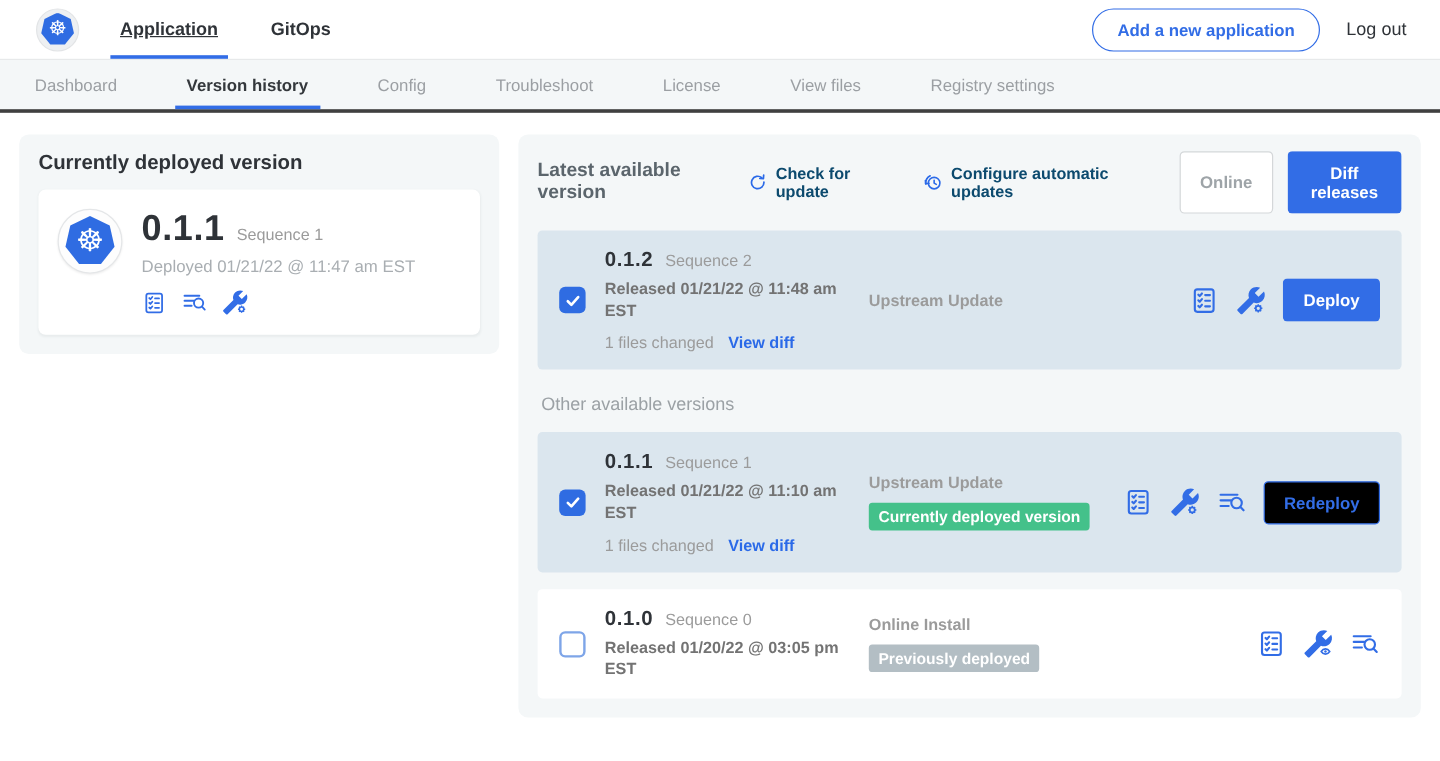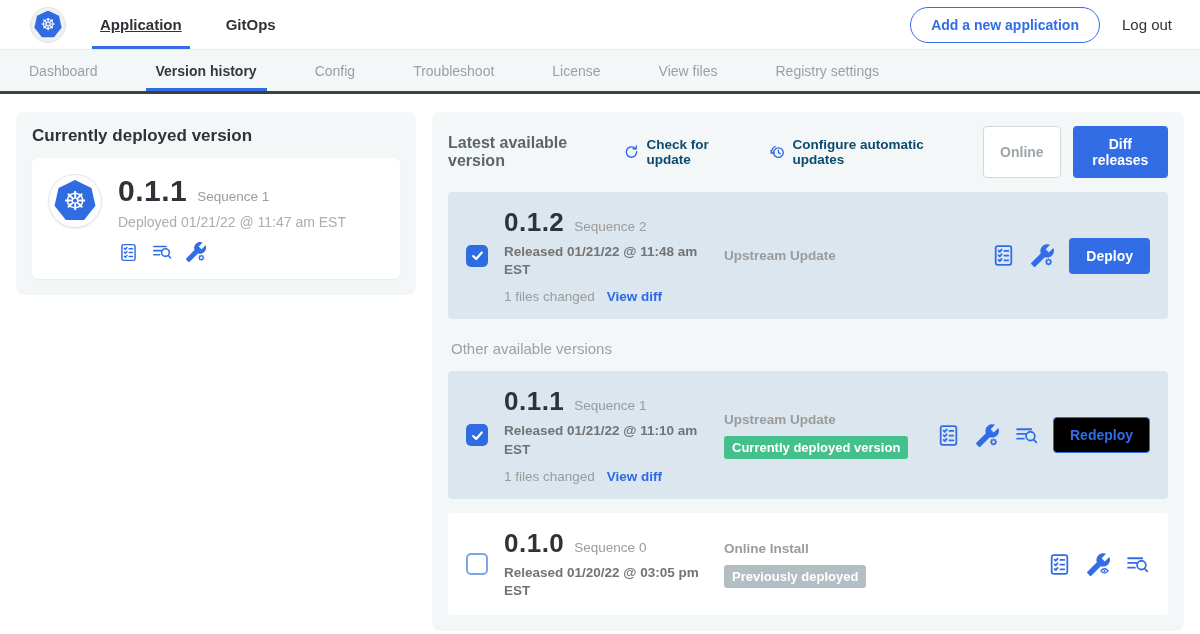--- a/index.html
+++ b/index.html
@@ -65,21 +65,21 @@
 
   .vrow { display:flex; align-items:center; border-radius:4px; margin-top:14px; padding:15px 14px; }
   .vrow.selected { background:#dbe6ee; --row-bg:#dbe6ee; }
   .vrow.plain { background:#fff; --row-bg:#ffffff; }
   .checkbox { width:22px; height:22px; border-radius:5px; margin:0 16px 0 4px; flex:none; cursor:pointer;
     display:flex; align-items:center; justify-content:center; }
   .checkbox.checked { background:#2f6ce2; }
   .checkbox.unchecked { background:#fff; border:2px solid #7ea5e8; }
   .vcol { width:195px; flex:none; }
   .vline1 { display:flex; align-items:baseline; }
-  .row-version { font-size:26px; font-weight:800; color:#2f3338; letter-spacing:.5px; }
+  .row-version { font-size:17px; font-weight:800; color:#2f3338; letter-spacing:.5px; }
   .released { margin-top:5px; font-size:13.5px; font-weight:700; color:#737373; line-height:1.35; }
   .released span { display:block; }
   .files-line { margin-top:10px; font-size:13.5px; color:#9b9b9b; display:flex; align-items:flex-end; }
   .view-diff { color:#2b6ae8; font-weight:700; margin-left:12px; cursor:pointer; }
   .mcol { flex:1; padding-left:25px; }
   .source { font-size:13.5px; font-weight:700; color:#9b9b9b; }
   .badge { display:inline-block; margin-top:9px; border-radius:3px; padding:4px 8px; font-size:13px; font-weight:700; color:#fff; }
   .badge.green { background:#44c18a; }
   .badge.gray { background:#b3bec4; }
   .acol { display:flex; align-items:center; gap:14px; padding-right:4px; }

